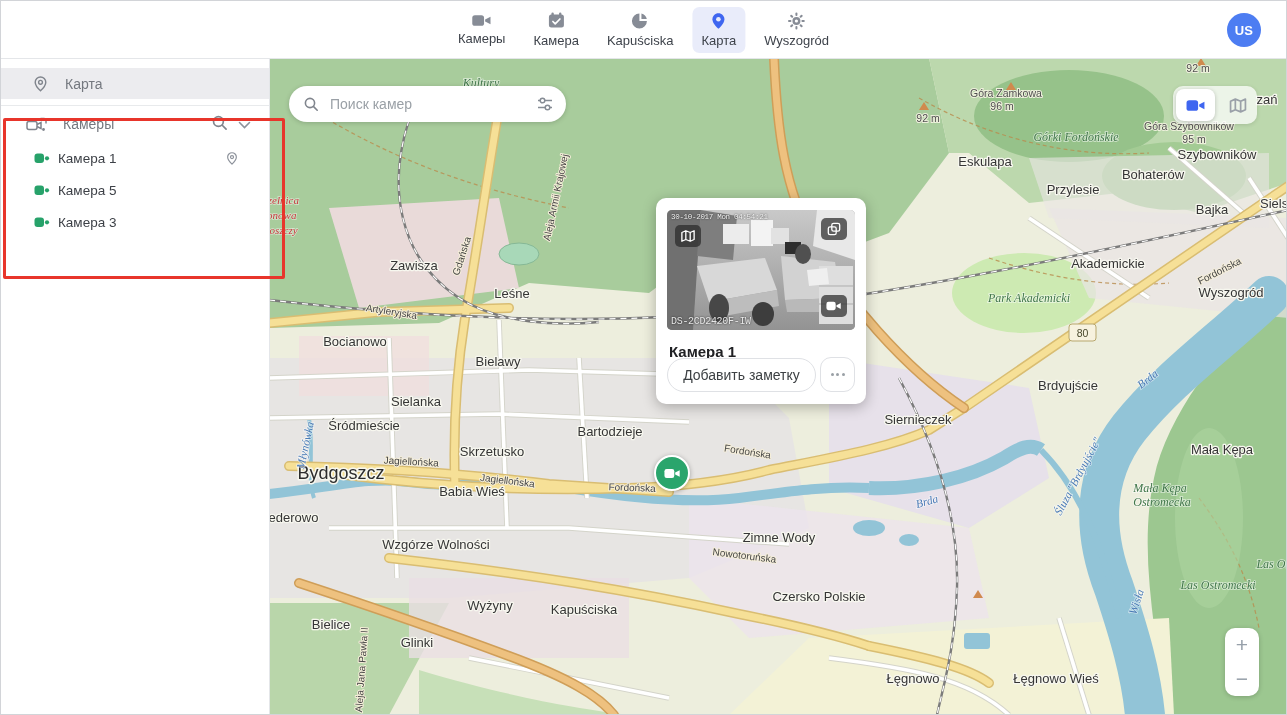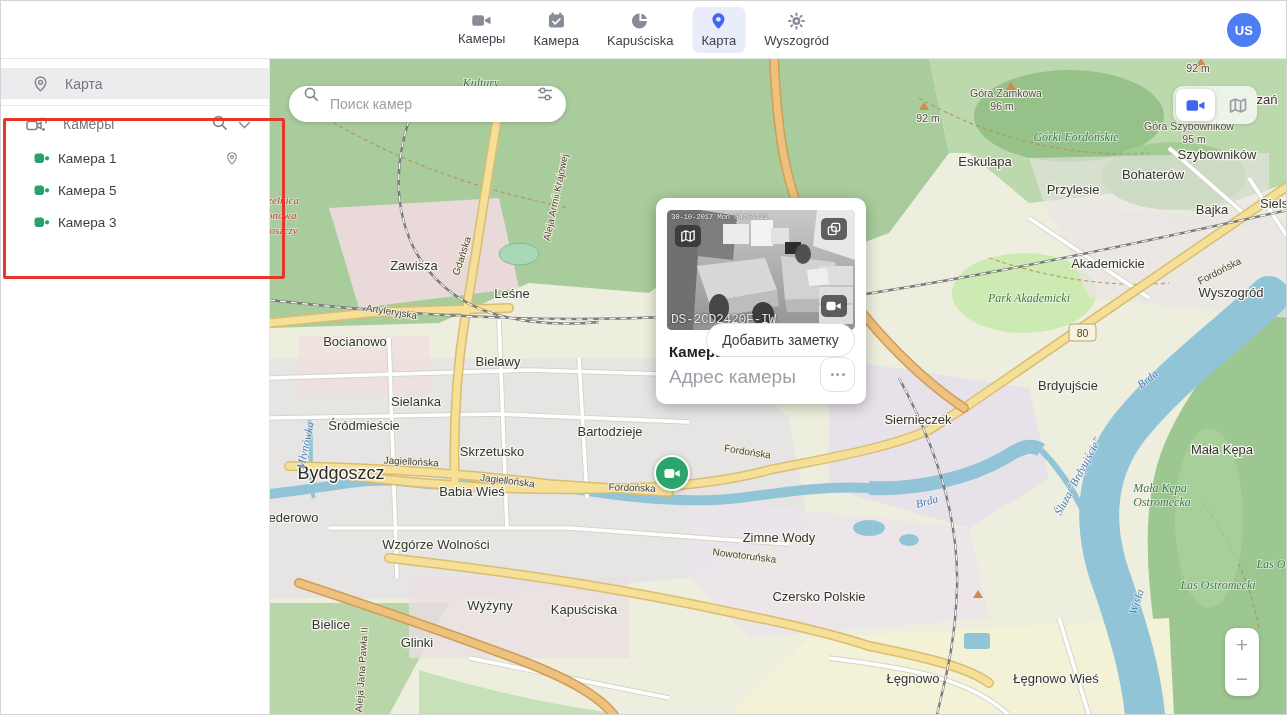--- a/index.html
+++ b/index.html
@@ -41,21 +41,21 @@
   svg.map{position:absolute;left:0;top:0;}
   .lbl-town{font-family:"Liberation Sans",sans-serif;font-size:13px;fill:#353535;paint-order:stroke;stroke:#f7f7ef;stroke-width:2.6px;stroke-linejoin:round;}
   .lbl-city{font-family:"Liberation Sans",sans-serif;font-size:18px;fill:#2c2c2c;paint-order:stroke;stroke:#f7f7ef;stroke-width:3px;stroke-linejoin:round;}
   .lbl-street{font-family:"Liberation Sans",sans-serif;font-size:10px;fill:#474747;paint-order:stroke;stroke:#f6efda;stroke-width:2px;stroke-linejoin:round;}
   .lbl-water{font-family:"Liberation Serif",serif;font-style:italic;font-size:11.5px;fill:#4a7bb5;paint-order:stroke;stroke:rgba(255,255,255,.55);stroke-width:1.6px;}
   .lbl-green{font-family:"Liberation Serif",serif;font-style:italic;font-size:12px;fill:#41774a;paint-order:stroke;stroke:rgba(255,255,255,.6);stroke-width:1.6px;}
   .lbl-peak{font-family:"Liberation Sans",sans-serif;font-size:10.5px;fill:#4f4f4f;paint-order:stroke;stroke:#eef0dc;stroke-width:2px;}
   .lbl-red{font-family:"Liberation Serif",serif;font-style:italic;font-size:11px;fill:#c4383b;paint-order:stroke;stroke:rgba(255,255,255,.5);stroke-width:1.4px;}
 
   
-  .search-pill{position:absolute;left:20px;top:28px;width:277px;height:36px;background:#fff;border-radius:18px;box-shadow:0 1px 5px rgba(0,0,0,.18);display:flex;z-index:20;}
+  .search-pill{position:absolute;left:20px;top:28px;width:277px;height:36px;background:#fff;border-radius:18px;box-shadow:0 1px 5px rgba(0,0,0,.18);display:flex;align-items:center;z-index:20;}
   .search-pill .sp-glass{margin-left:14px;display:flex;}
   .search-pill input{border:0;outline:0;background:transparent;flex:1;margin-left:9px;font-size:14px;color:#3c4043;font-family:"Liberation Sans",sans-serif;}
   .search-pill input::placeholder{color:#9aa0a6;}
   .search-pill .sp-filter{margin-right:12px;display:flex;cursor:pointer;}
 
   
   .layer-toggle{position:absolute;left:904px;top:28px;width:84px;height:38px;background:rgba(255,255,255,.72);border-radius:10px;display:flex;align-items:center;z-index:20;box-shadow:0 1px 4px rgba(0,0,0,.12);}
   .lt-btn{width:40px;height:32px;display:flex;align-items:center;justify-content:center;margin-left:3px;border-radius:8px;cursor:pointer;}
   .lt-btn.active{background:#fff;box-shadow:0 1px 4px rgba(0,0,0,.22);}
 
@@ -63,28 +63,28 @@
   .zoom-ctl{position:absolute;left:956px;top:570px;width:34px;height:68px;background:#fff;border-radius:10px;box-shadow:0 1px 5px rgba(0,0,0,.2);display:flex;flex-direction:column;z-index:20;}
   .zoom-btn{flex:1;display:flex;align-items:center;justify-content:center;font-size:21px;color:#97a0aa;cursor:pointer;user-select:none;}
 
   
   .marker{position:absolute;left:385px;top:397px;width:36px;height:36px;border-radius:50%;background:#2aa56c;border:2.5px solid #fff;box-sizing:border-box;box-shadow:0 1px 5px rgba(0,0,0,.3);display:flex;align-items:center;justify-content:center;z-index:21;cursor:pointer;}
 
   
   .popup{position:absolute;left:387px;top:140px;width:210px;height:206px;background:#fff;border-radius:10px;box-shadow:0 3px 14px rgba(0,0,0,.28);z-index:25;}
   .thumb{position:absolute;left:11px;top:12px;width:188px;height:120px;border-radius:5px;overflow:hidden;background:#9a9a9a;}
   .thumb .ts{position:absolute;left:4px;top:3px;font-family:"Liberation Mono",monospace;font-size:7.5px;color:#f2f2f2;text-shadow:0 0 2px rgba(0,0,0,.8);letter-spacing:-.3px;}
-  .thumb .model{position:absolute;left:4px;bottom:3px;font-family:"Liberation Mono",monospace;font-size:13px;color:#e8e8e8;text-shadow:0 0 2px rgba(0,0,0,.8);letter-spacing:-.3px;}
+  .thumb .model{position:absolute;left:4px;bottom:3px;font-family:"Liberation Mono",monospace;font-size:10px;color:#e8e8e8;text-shadow:0 0 2px rgba(0,0,0,.8);letter-spacing:-.3px;}
   .thumb-btn{position:absolute;width:26px;height:22px;background:rgba(42,42,42,.72);border-radius:5px;display:flex;align-items:center;justify-content:center;cursor:pointer;}
   .tb-map{left:8px;top:15px;}
   .tb-copy{right:8px;top:8px;}
   .tb-cam{right:8px;bottom:13px;}
   .popup .p-title{position:absolute;left:13px;top:145px;font-size:15px;font-weight:bold;color:#202124;}
   .popup .p-sub{position:absolute;left:13px;top:168px;font-size:19px;color:#9aa0a6;}
-  .popup .p-actions{position:absolute;left:11px;right:11px;bottom:12px;display:flex;align-items:flex-end;justify-content:space-between;flex-direction:column;}
+  .popup .p-actions{position:absolute;left:11px;right:11px;bottom:12px;display:flex;align-items:flex-end;justify-content:space-between;}
   .note-btn{height:34px;width:149px;border:1px solid #dfe1e5;border-radius:17px;background:#fff;font-size:14px;color:#3c4043;font-family:"Liberation Sans",sans-serif;cursor:pointer;}
   .more-btn{width:33px;height:33px;border:1px solid #dfe1e5;border-radius:11px;background:#fff;display:flex;align-items:center;justify-content:center;gap:2.5px;cursor:pointer;}
   .more-btn i{width:3px;height:3px;border-radius:50%;background:#9aa0a6;display:block;}
 </style>
 </head>
 <body>
 
 <div class="app">
 
   <div class="map-area">

